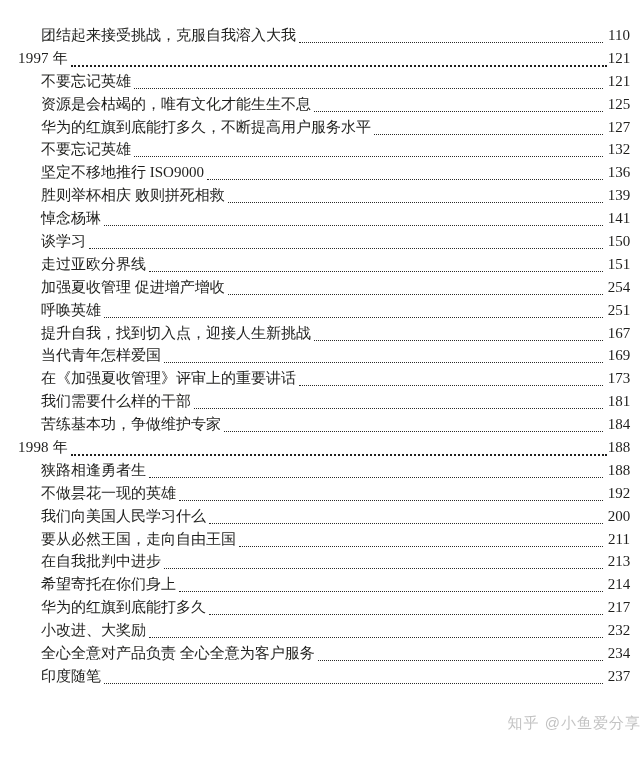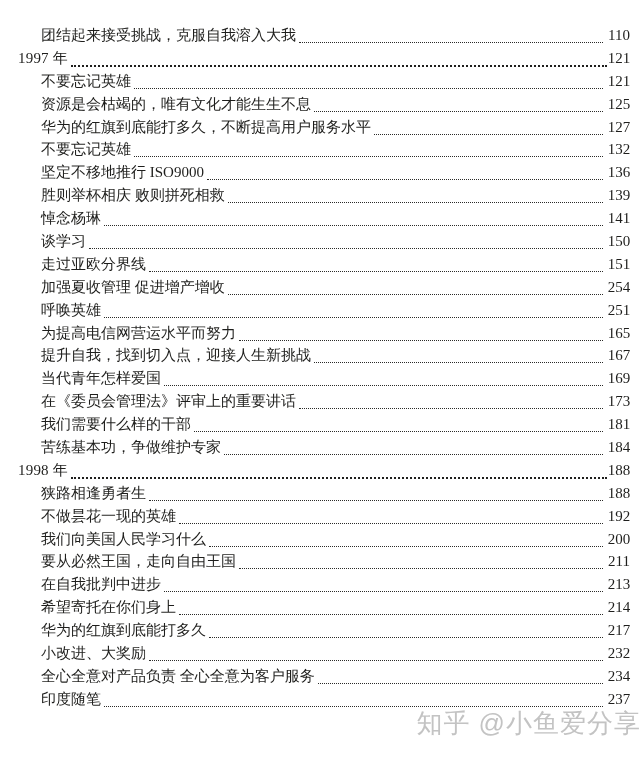--- a/index.html
+++ b/index.html
@@ -59,21 +59,21 @@
   }
   .pagenum {
     text-align: center;
     min-width: 24px;
   }
   .watermark {
     position: absolute;
     top: 708px;
     right: 3px;
     font-family: "Liberation Sans", sans-serif;
-    font-size: 26px;
+    font-size: 15px;
     line-height: 30px;
     color: #c3c3c3;
     letter-spacing: 1px;
     pointer-events: none;
     white-space: nowrap;
   }
 </style>
 </head>
 <body>
 
@@ -151,40 +151,35 @@
     <span class="leader"></span>
     <span class="pagenum">254</span>
   </div>
 
   <div class="row entry">
     <span class="label">呼唤英雄</span>
     <span class="leader"></span>
     <span class="pagenum">251</span>
   </div>
 
-  <div class="row entry">
-    <span class="label">为提高电信网营运水平而努力</span>
-    <span class="leader"></span>
-    <span class="pagenum">165</span>
-  </div>
 
   <div class="row entry">
     <span class="label">提升自我，找到切入点，迎接人生新挑战</span>
     <span class="leader"></span>
     <span class="pagenum">167</span>
   </div>
 
   <div class="row entry">
     <span class="label">当代青年怎样爱国</span>
     <span class="leader"></span>
     <span class="pagenum">169</span>
   </div>
 
   <div class="row entry">
-    <span class="label">在《委员会管理法》评审上的重要讲话</span>
+    <span class="label">在《加强夏收管理》评审上的重要讲话</span>
     <span class="leader"></span>
     <span class="pagenum">173</span>
   </div>
 
 
   <div class="row entry">
     <span class="label">我们需要什么样的干部</span>
     <span class="leader"></span>
     <span class="pagenum">181</span>
   </div>

